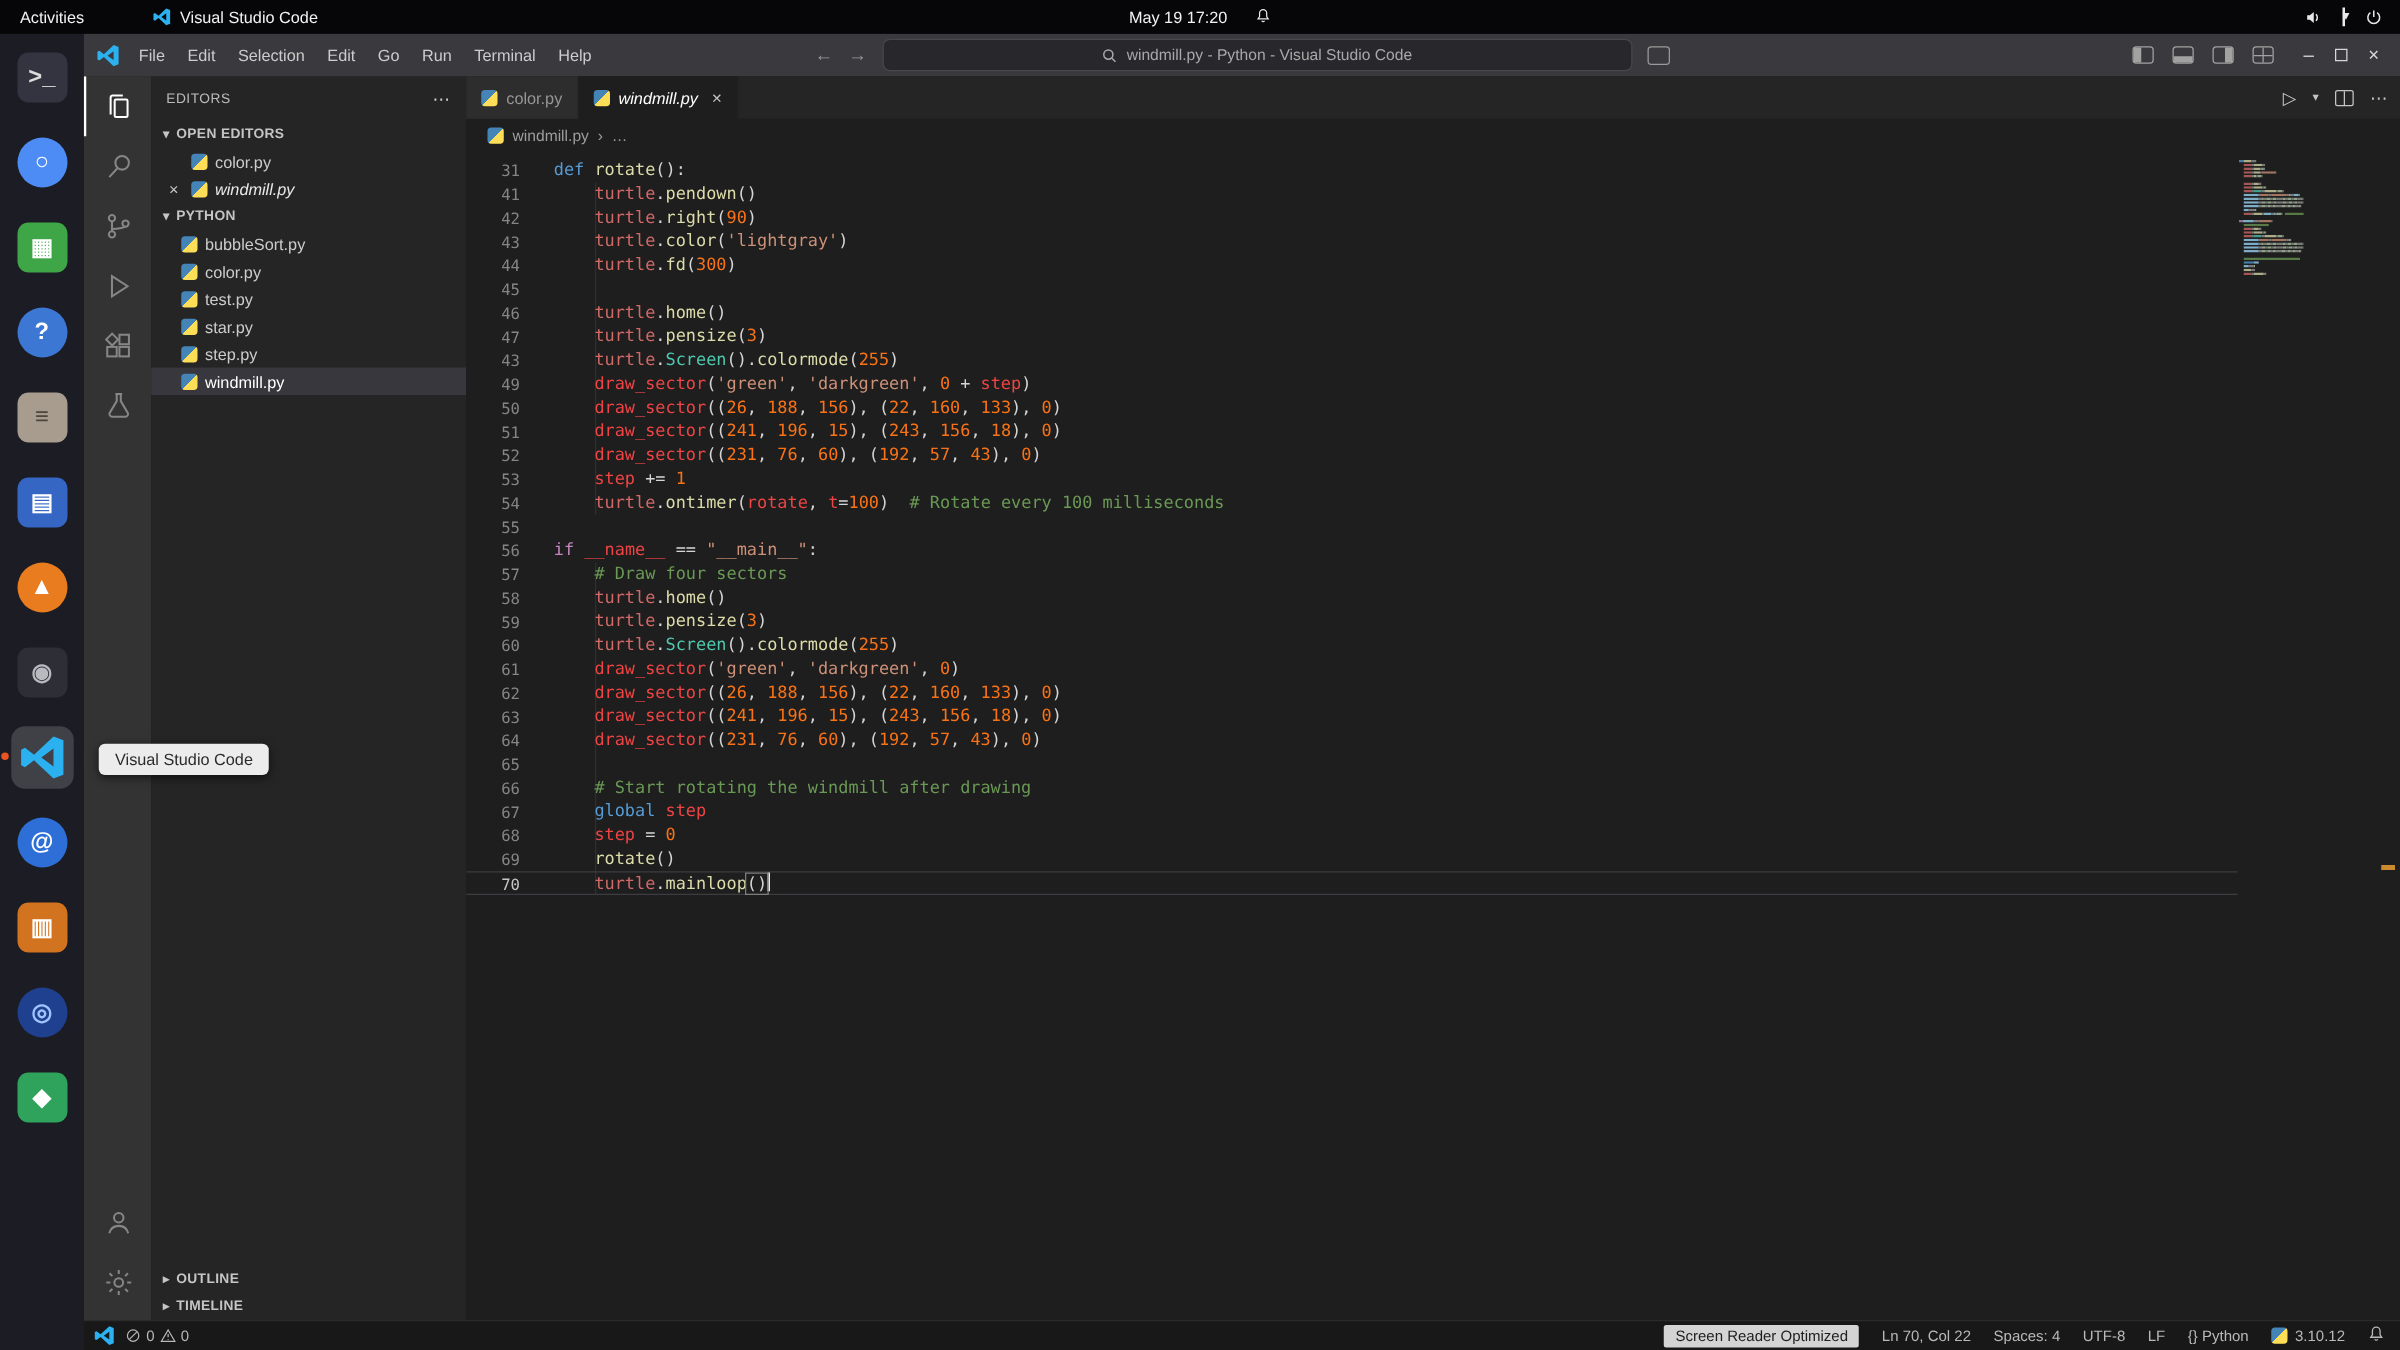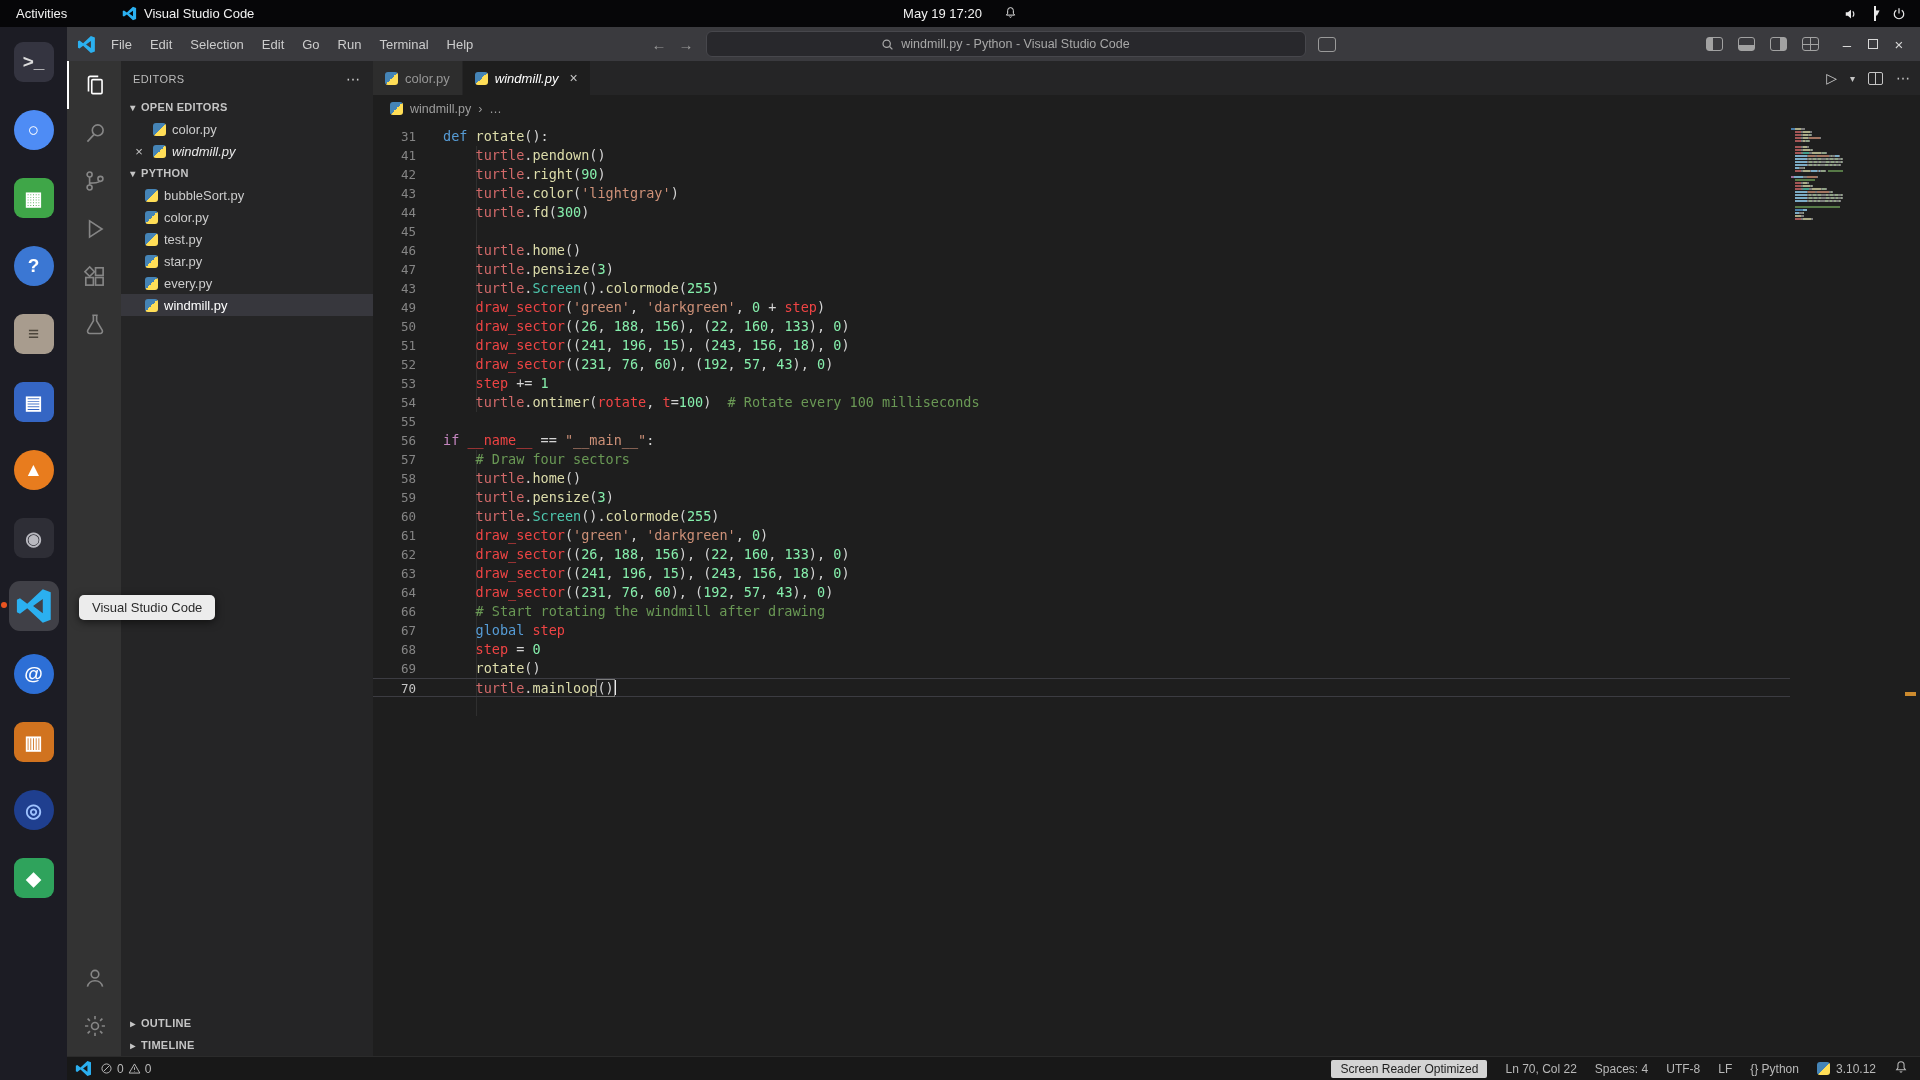--- a/index.html
+++ b/index.html
@@ -115,21 +115,21 @@
   
   #editor { flex:1; position:relative; background:#1e1e1e; overflow:hidden; }
   #lines { position:absolute; left:0; top:5px; right:130px; }
   .code-line { display:flex; height:19px; position:relative; }
   .ln-num { width:70px; text-align:right; padding-right:27px; color:#858585;
             font:12.5px/19px "DejaVu Sans Mono", monospace; flex:0 0 auto; }
   .ln-code { white-space:pre; font:13.5px/19px "DejaVu Sans Mono", monospace; color:#d4d4d4; }
   .code-line.cur { border-top:1px solid #3c3c42; border-bottom:1px solid #3c3c42; }
   .code-line.cur .ln-num { color:#c6c6c6; }
   .tk-kw{color:#569cd6} .tk-ct{color:#c586c0} .tk-fn{color:#dcdcaa} .tk-cl{color:#4ec9b0}
-  .tk-vr{color:#ef4444} .tk-nu{color:#86efac} .tk-st{color:#ce9178} .tk-cm{color:#6a9955}
+  .tk-vr{color:#ef4444} .tk-nu{color:#f97316} .tk-st{color:#ce9178} .tk-cm{color:#6a9955}
   .tk-p{color:#d4d4d4} .tk-tu{color:#d16969}
   .tk-br{outline:1px solid #7d7d7d;}
   .caret { display:inline-block; width:2px; height:15px; background:#eaeaea; vertical-align:-2px; }
   .indent-guide { position:absolute; width:1px; background:#2f2f2f; left:103px; }
 
   
   #minimap { position:absolute; top:6px; right:77px; width:52px; overflow:hidden; }
   .mm-line { height:2px; margin-bottom:1px; white-space:nowrap; overflow:hidden; opacity:.75; }
   .mm-line i { display:inline-block; height:2px; vertical-align:top; }
   #overview-marker { position:absolute; right:4px; top:570px; width:11px; height:4px; background:#cc8a2e; }
@@ -373,21 +373,21 @@
           <div class="file-row">
             <span class="pyicon"></span>
             <span>test.py</span>
           </div>
           <div class="file-row">
             <span class="pyicon"></span>
             <span>star.py</span>
           </div>
           <div class="file-row">
             <span class="pyicon"></span>
-            <span>every.py</span>
+            <span>step.py</span>
           </div>
           <div class="file-row selected">
             <span class="pyicon"></span>
             <span>windmill.py</span>
           </div>
         </div>
       <div id="sb-bottom">
         <div class="sec-head">
           <span class="chev">▸</span>
           <span>OUTLINE</span>
@@ -521,20 +521,24 @@
               <span class="ln-num">62</span>
               <span class="ln-code"><span class="tk-p">    </span><span class="tk-vr">draw_sector</span><span class="tk-p">((</span><span class="tk-nu">26</span><span class="tk-p">, </span><span class="tk-nu">188</span><span class="tk-p">, </span><span class="tk-nu">156</span><span class="tk-p">), (</span><span class="tk-nu">22</span><span class="tk-p">, </span><span class="tk-nu">160</span><span class="tk-p">, </span><span class="tk-nu">133</span><span class="tk-p">), </span><span class="tk-nu">0</span><span class="tk-p">)</span></span>
             </div>
             <div class="code-line">
               <span class="ln-num">63</span>
               <span class="ln-code"><span class="tk-p">    </span><span class="tk-vr">draw_sector</span><span class="tk-p">((</span><span class="tk-nu">241</span><span class="tk-p">, </span><span class="tk-nu">196</span><span class="tk-p">, </span><span class="tk-nu">15</span><span class="tk-p">), (</span><span class="tk-nu">243</span><span class="tk-p">, </span><span class="tk-nu">156</span><span class="tk-p">, </span><span class="tk-nu">18</span><span class="tk-p">), </span><span class="tk-nu">0</span><span class="tk-p">)</span></span>
             </div>
             <div class="code-line">
               <span class="ln-num">64</span>
               <span class="ln-code"><span class="tk-p">    </span><span class="tk-vr">draw_sector</span><span class="tk-p">((</span><span class="tk-nu">231</span><span class="tk-p">, </span><span class="tk-nu">76</span><span class="tk-p">, </span><span class="tk-nu">60</span><span class="tk-p">), (</span><span class="tk-nu">192</span><span class="tk-p">, </span><span class="tk-nu">57</span><span class="tk-p">, </span><span class="tk-nu">43</span><span class="tk-p">), </span><span class="tk-nu">0</span><span class="tk-p">)</span></span>
+            </div>
+            <div class="code-line">
+              <span class="ln-num">65</span>
+              <span class="ln-code"></span>
             </div>
             <div class="code-line">
               <span class="ln-num">66</span>
               <span class="ln-code"><span class="tk-p">    </span><span class="tk-cm"># Start rotating the windmill after drawing</span></span>
             </div>
             <div class="code-line">
               <span class="ln-num">67</span>
               <span class="ln-code"><span class="tk-p">    </span><span class="tk-kw">global </span><span class="tk-vr">step</span></span>
             </div>
             <div class="code-line">

